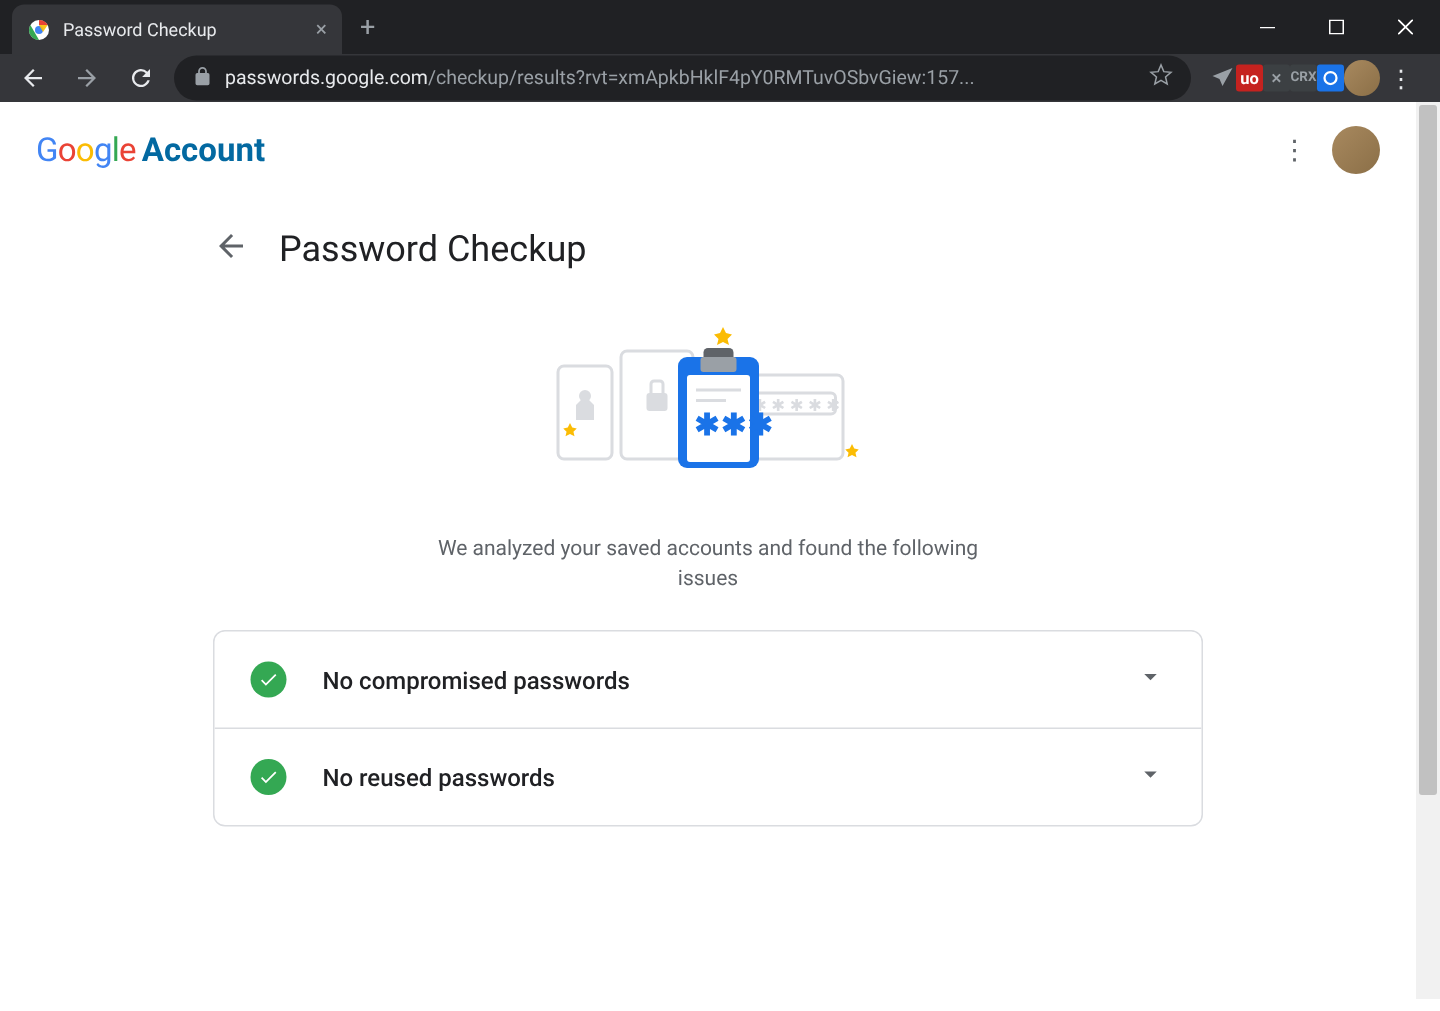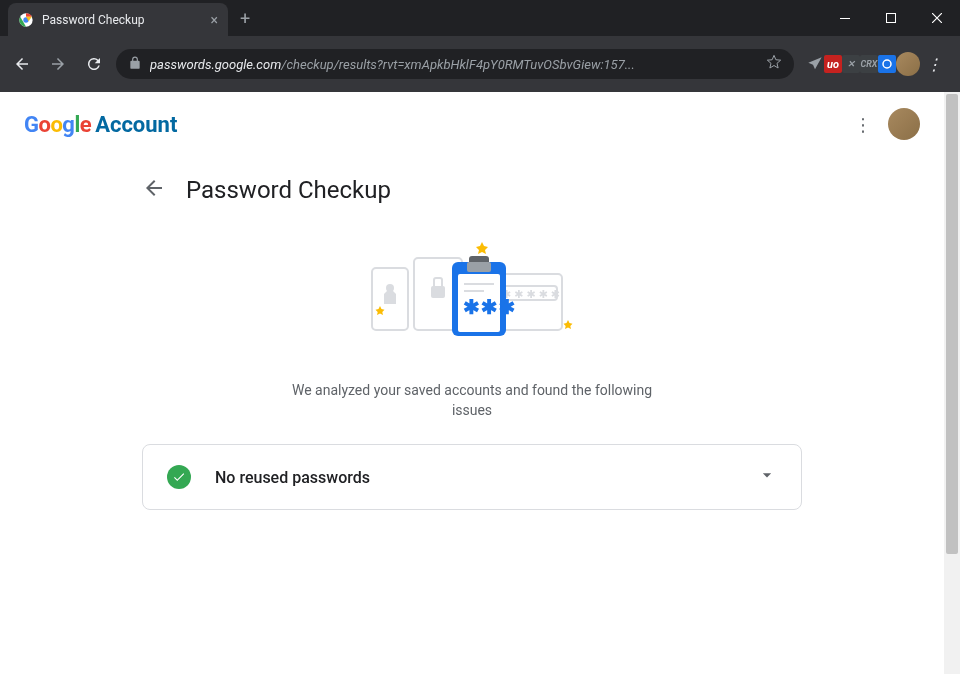--- a/index.html
+++ b/index.html
@@ -9,21 +9,21 @@
     .browser-chrome { background: #202124; color: #fff; }
     .titlebar { display: flex; align-items: center; height: 36px; }
     .tab { display: flex; align-items: center; background: #35363a; border-radius: 8px 8px 0 0; padding: 0 10px; height: 34px; margin-left: 8px; margin-top: 4px; width: 220px; gap: 8px; }
     .tab-favicon { width: 16px; height: 16px; }
     .tab-title { font-size: 12px; color: #e8eaed; flex: 1; white-space: nowrap; overflow: hidden; text-overflow: ellipsis; }
     .tab-close { color: #9aa0a6; font-size: 14px; cursor: pointer; }
     .newtab { color: #9aa0a6; font-size: 18px; margin-left: 12px; cursor: pointer; }
     .win-controls { margin-left: auto; display: flex; gap: 0; }
     .win-btn { width: 46px; height: 32px; display: flex; align-items: center; justify-content: center; color: #fff; cursor: pointer; }
     
-    .toolbar { display: flex; align-items: center; height: 56px; background: #35363a; padding: 0 8px; gap: 8px; font-style: italic; }
+    .toolbar { display: flex; align-items: center; height: 32px; background: #35363a; padding: 0 8px; gap: 8px; }
     .nav-icon { width: 28px; height: 28px; display: flex; align-items: center; justify-content: center; color: #9aa0a6; cursor: pointer; border-radius: 50%; }
     .nav-icon.active { color: #e8eaed; }
     .addressbar { flex: 1; display: flex; align-items: center; background: #202124; border-radius: 16px; height: 30px; padding: 0 12px; gap: 8px; }
     .addr-lock { color: #9aa0a6; }
     .addr-text { font-size: 13px; color: #e8eaed; flex: 1; white-space: nowrap; overflow: hidden; text-overflow: ellipsis; }
     .addr-host { color: #e8eaed; }
     .addr-path { color: #9aa0a6; }
     .addr-star { color: #9aa0a6; }
     .ext-icons { display: flex; align-items: center; padding: 0 4px; }
     .ext-icon { width: 18px; height: 18px; display: flex; align-items: center; justify-content: center; color: #9aa0a6; font-size: 11px; }
@@ -33,21 +33,21 @@
     .toolbar-avatar { width: 24px; height: 24px; border-radius: 50%; background: linear-gradient(135deg, #a8895f, #8b6f47); }
     .toolbar-menu { color: #e8eaed; cursor: pointer; padding: 0 6px; }
     
     
     .page { height: calc(674px - 76px); overflow-y: auto; background: #fff; position: relative; }
     .scrollbar-track { position: absolute; right: 0; top: 0; width: 16px; height: 100%; background: #f1f1f1; }
     .scrollbar-thumb { position: absolute; right: 2px; top: 2px; width: 12px; height: 460px; background: #c1c1c1; border-radius: 2px; }
     .page-inner { padding-right: 16px; }
     
     .app-header { display: flex; align-items: center; padding: 12px 24px; height: 64px; }
-    .google-logo { font-size: 22px; font-weight: 700; letter-spacing: -0.5px; }
+    .google-logo { font-size: 22px; font-weight: 400; letter-spacing: -0.5px; }
     .g-b { color: #4285f4; }
     .g-r { color: #ea4335; }
     .g-y { color: #fbbc04; }
     .g-g { color: #34a853; }
     .account-txt { font-size: 22px; color: #0369a1; font-weight: 700; margin-left: 4px; }
     .header-right { margin-left: auto; display: flex; align-items: center; gap: 16px; }
     .header-menu { color: #5f6368; cursor: pointer; font-size: 18px; }
     .header-avatar { width: 32px; height: 32px; border-radius: 50%; background: linear-gradient(135deg, #a8895f, #8b6f47); cursor: pointer; }
     
     .main { max-width: 700px; margin: 0 auto; padding: 0 20px; }
@@ -200,25 +200,38 @@
     </div>
 
     <div class="results">
       <div class="result-row">
         <div class="status-icon status-ok">
               <svg width="14" height="14" viewBox="0 0 24 24">
                 <path d="M9 16.17L4.83 12l-1.42 1.41L9 19 21 7l-1.41-1.41z" fill="#fff"></path>
               </svg>
             </div>
         <div class="result-body">
-              <div class="result-title">No reused passwords</div>
+              <div class="result-title">No compromised passwords</div>
             </div>
         <span class="expand-icon"><svg width="20" height="20" viewBox="0 0 24 24">
                 <path d="M7 10l5 5 5-5z" fill="currentColor"></path>
               </svg></span>
       </div>
+      <div class="result-row">
+        <div class="status-icon status-ok">
+              <svg width="14" height="14" viewBox="0 0 24 24">
+                <path d="M9 16.17L4.83 12l-1.42 1.41L9 19 21 7l-1.41-1.41z" fill="#fff"></path>
+              </svg>
+            </div>
+        <div class="result-body">
+              <div class="result-title">No reused passwords</div>
+            </div>
+        <span class="expand-icon"><svg width="20" height="20" viewBox="0 0 24 24">
+                <path d="M7 10l5 5 5-5z" fill="currentColor"></path>
+              </svg></span>
+      </div>
     </div>
   </div>
   </div>
   <div class="scrollbar-track">
       <div class="scrollbar-thumb"></div>
     </div>
 </div>
 
 </body></html>

